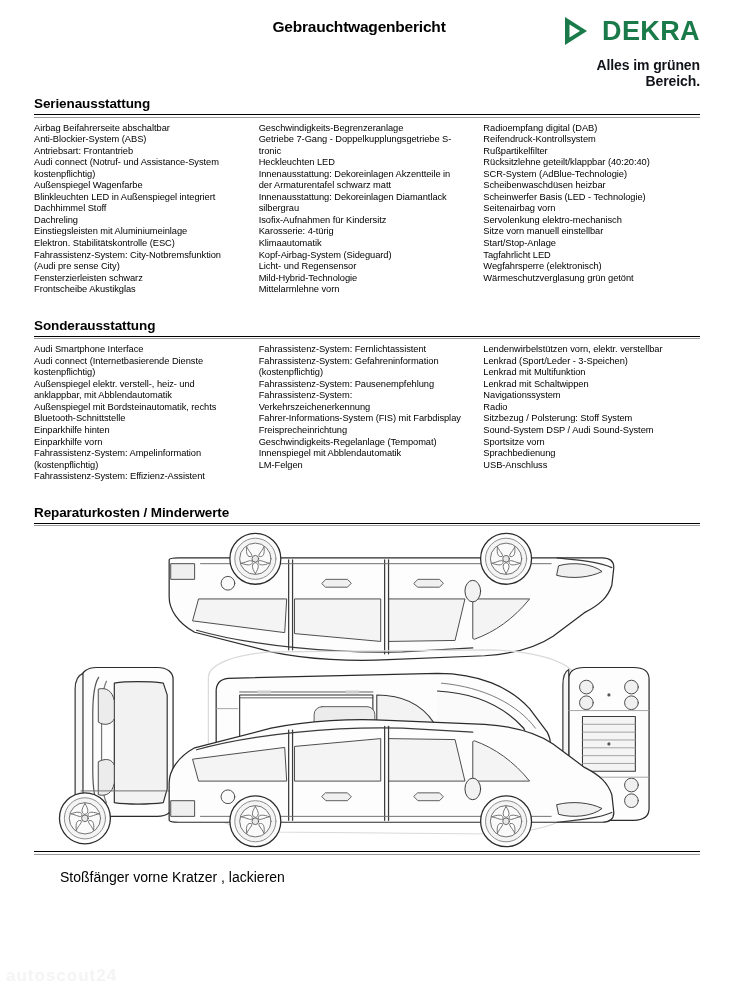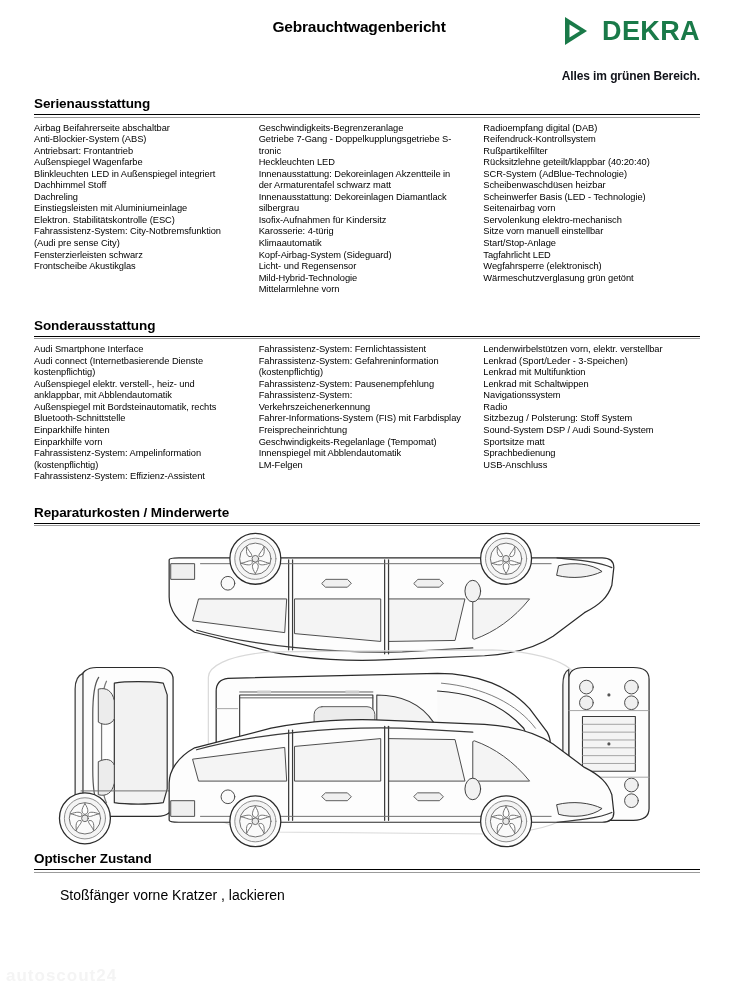--- a/index.html
+++ b/index.html
@@ -57,22 +57,22 @@
   }
   .logo-word {
     font-family: "Liberation Sans", sans-serif;
     font-size: 27px;
     font-weight: bold;
     letter-spacing: 0.4px;
     color: #1a7a49;
     line-height: 1;
   }
   .logo-claim {
-    margin-top: 23px;
-    font-size: 12px;
+    margin-top: 11px;
+    font-size: 14px;
     font-weight: bold;
     color: #11131a;
     letter-spacing: -0.1px;
   }
 
   
   .section {
     padding: 0 18px 0 34px;
   }
   .section-title {
@@ -172,20 +172,21 @@
   <div class="section">
     <div class="section-title">Serienausstattung</div>
     <div class="section-rule"></div>
     <div class="section-rule light"></div>
     <div class="cols">
       <div class="col">
         <ul>
             <li>Airbag Beifahrerseite abschaltbar</li>
             <li>Anti-Blockier-System (ABS)</li>
             <li>Antriebsart: Frontantrieb</li>
+            <li>Audi connect (Notruf- und Assistance-System kostenpflichtig)</li>
             <li>Außenspiegel Wagenfarbe</li>
             <li>Blinkleuchten LED in Außenspiegel integriert</li>
             <li>Dachhimmel Stoff</li>
             <li>Dachreling</li>
             <li>Einstiegsleisten mit Aluminiumeinlage</li>
             <li>Elektron. Stabilitätskontrolle (ESC)</li>
             <li>Fahrassistenz-System: City-Notbremsfunktion (Audi pre sense City)</li>
             <li>Fensterzierleisten schwarz</li>
             <li>Frontscheibe Akustikglas</li>
           </ul>
@@ -263,21 +264,21 @@
       <div class="col">
         <ul>
             <li>Lendenwirbelstützen vorn, elektr. verstellbar</li>
             <li>Lenkrad (Sport/Leder - 3-Speichen)</li>
             <li>Lenkrad mit Multifunktion</li>
             <li>Lenkrad mit Schaltwippen</li>
             <li>Navigationssystem</li>
             <li>Radio</li>
             <li>Sitzbezug / Polsterung: Stoff System</li>
             <li>Sound-System DSP / Audi Sound-System</li>
-            <li>Sportsitze matt</li>
+            <li>Sportsitze vorn</li>
             <li>Sprachbedienung</li>
             <li>USB-Anschluss</li>
           </ul>
       </div>
     </div>
   </div>
 
   <div class="spacer-lg"></div>
 
   <div class="section">
@@ -452,21 +453,20 @@
           <g transform="translate(52,290)">
               <use href="#wheel"></use>
             </g>
 
         </g>
       </svg>
     </div>
   </div>
 
   <div class="section">
-    <div class="section-title">Optischer Zustand</div>
     <div class="section-rule"></div>
     <div class="section-rule light"></div>
     <div class="note-text">Stoßfänger vorne Kratzer , lackieren</div>
   </div>
 
   <div class="watermark">autoscout24</div>
 
 </div>
 
 </body></html>

